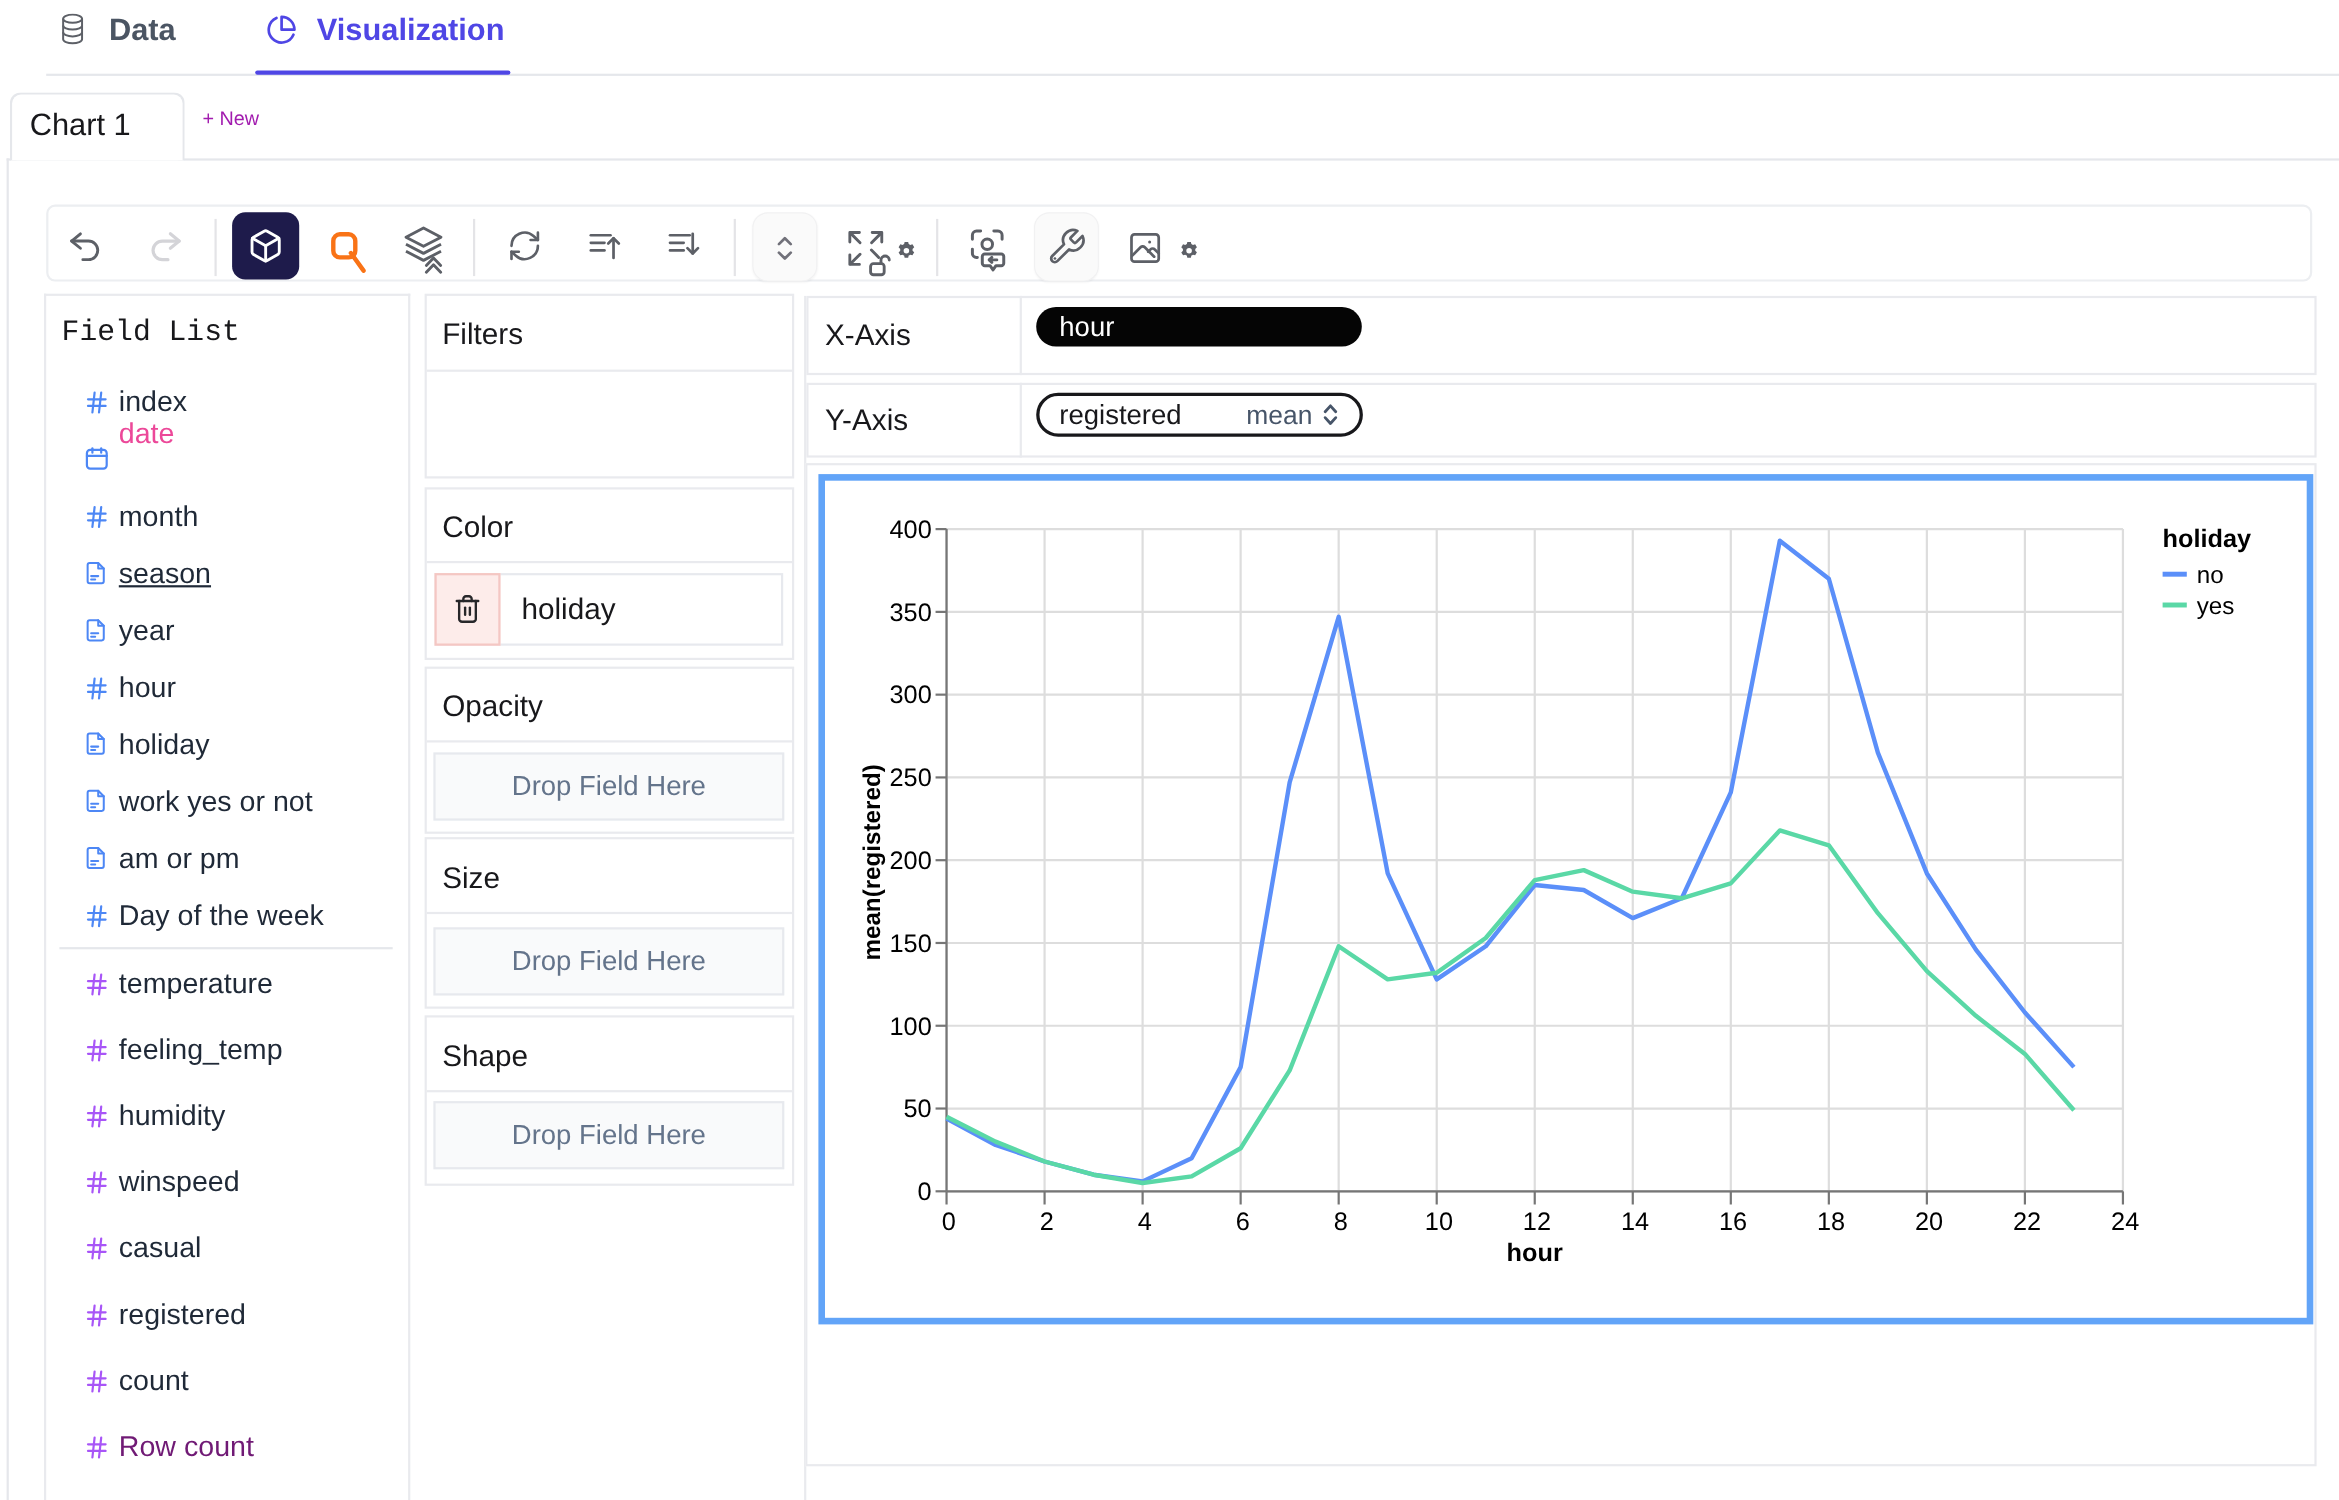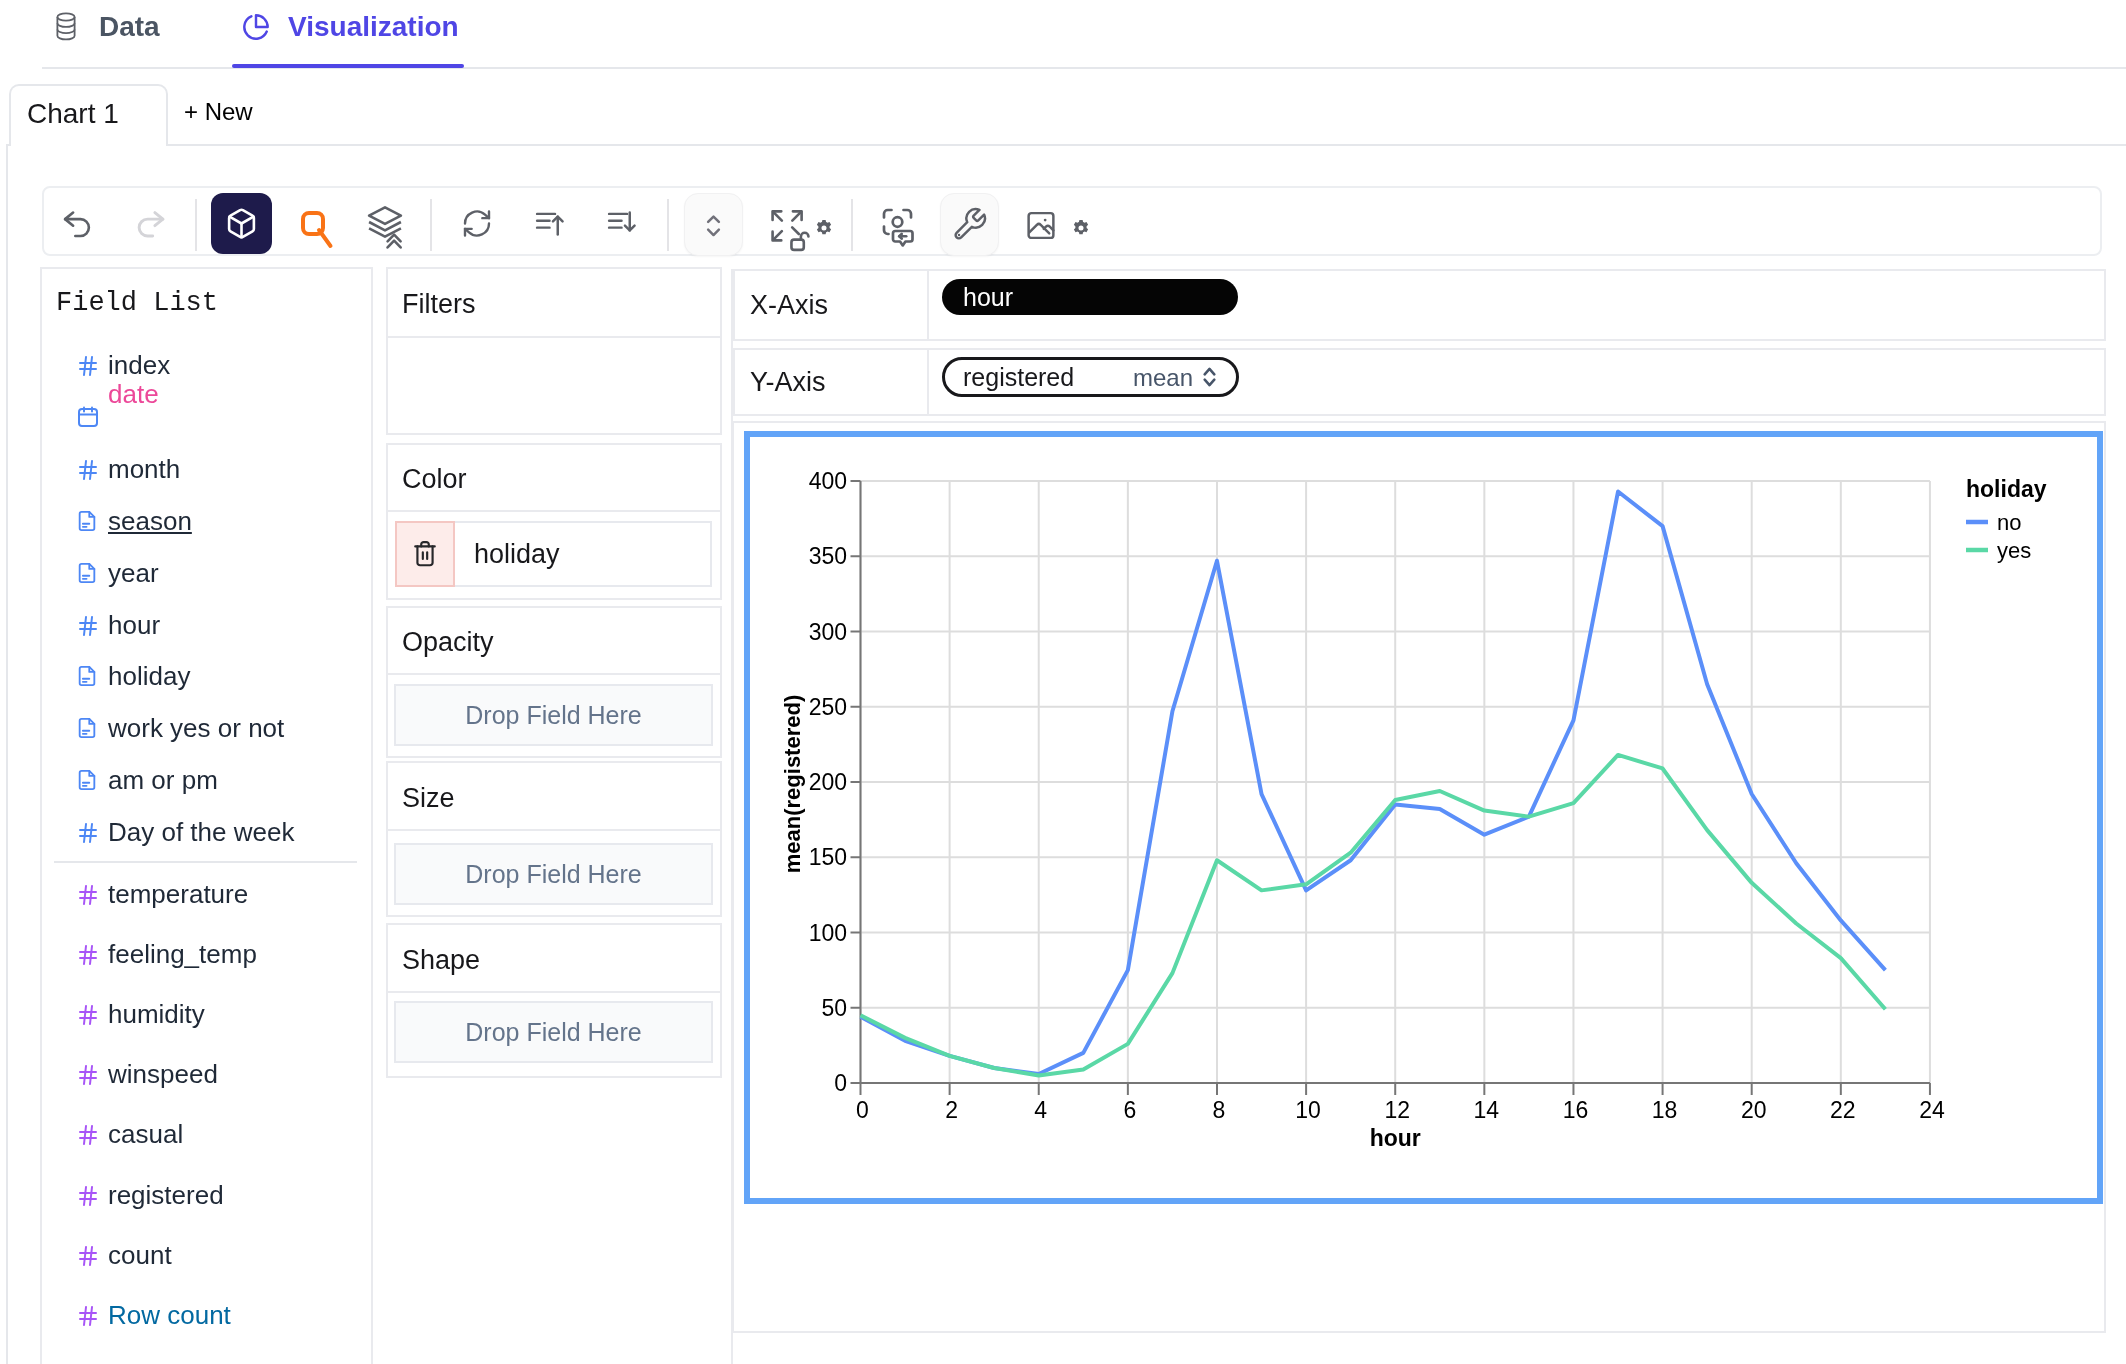--- a/index.html
+++ b/index.html
@@ -30,21 +30,21 @@
     <g fill="none" stroke="#4f46e5" stroke-width="2.1" stroke-linecap="round" stroke-linejoin="round">
       <path d="M21.21 15.89A10 10 0 1 1 8 2.83"></path>
       <path d="M22 12A10 10 0 0 0 12 2v10z"></path>
     </g>
   </svg>
   <div class="abs" style="left:254px;top:11px;font-size:28px;font-weight:600;color:#4f46e5;">Visualization</div>
 </div>
 
 <div class="abs" style="left:9px;top:84px;width:159px;height:62px;border:2px solid #e5e7eb;border-bottom:none;border-radius:10px 10px 0 0;background:#fff;z-index:3;"></div>
 <div class="abs" style="left:27px;top:98px;font-size:28px;color:#18181b;z-index:4;">Chart 1</div>
-<div class="abs" style="left:184px;top:98px;font-size:24px;color:#000000;z-index:4;">+ New</div>
+<div class="abs" style="left:184px;top:98px;font-size:18px;color:#a21caf;z-index:4;">+ New</div>
 
 <div class="abs" style="left:6px;top:144px;width:2126px;height:1230px;border:2px solid #e5e7eb;border-bottom:none;border-right:none;background:#fff;"></div>
 
 <div class="abs" style="left:42px;top:186px;width:2060px;height:70px;border:2px solid #eceef1;border-radius:8px;background:#fff;z-index:5;"></div>
 <div class="abs" style="z-index:6;left:0;top:0;">
 
   <svg class="abs" style="left:60px;top:205px;" width="35" height="37" viewBox="0 0 24 24">
     <g fill="none" stroke="#5d6067" stroke-width="1.8" stroke-linecap="round" stroke-linejoin="round">
       <path d="M9 13.5 3.5 9 9 4.5"></path>
         <path d="M3.5 9h10.5a5.8 5.8 0 0 1 0 11.6H10.5"></path>
@@ -368,21 +368,21 @@
     <div class="abs" style="left:76px;top:1301.7px;width:26px;height:28px;">
       <svg width="24" height="28" viewBox="0 0 24 24">
         <g fill="none" stroke="#a855f7" stroke-width="2" stroke-linecap="round">
           <path d="M4 9h16"></path>
           <path d="M4 15h16"></path>
           <path d="M10 3 8 21"></path>
           <path d="M16 3l-2 18"></path>
         </g>
       </svg>
     </div>
-    <div class="abs" style="left:108px;top:1299.7px;font-size:26px;color:#0369a1;">Row count</div>
+    <div class="abs" style="left:108px;top:1299.7px;font-size:26px;color:#701a75;">Row count</div>
   </div>
 <div class="abs" style="left:54px;top:861px;width:303px;height:2px;background:#e5e7eb;z-index:3;"></div>
 
 <div class="panel" style="left:386px;top:267px;width:336px;height:168px;"></div>
 <div class="abs" style="left:402px;top:289px;font-size:27px;color:#18181b;">Filters</div>
 <div class="abs" style="left:388px;top:336px;width:332px;height:2px;background:#e9eaee;"></div>
 
 <div class="panel" style="left:386px;top:443px;width:336px;height:157px;"></div>
 <div class="abs" style="left:402px;top:464px;font-size:27px;color:#18181b;">Color</div>
 <div class="abs" style="left:388px;top:510px;width:332px;height:2px;background:#e9eaee;"></div>

